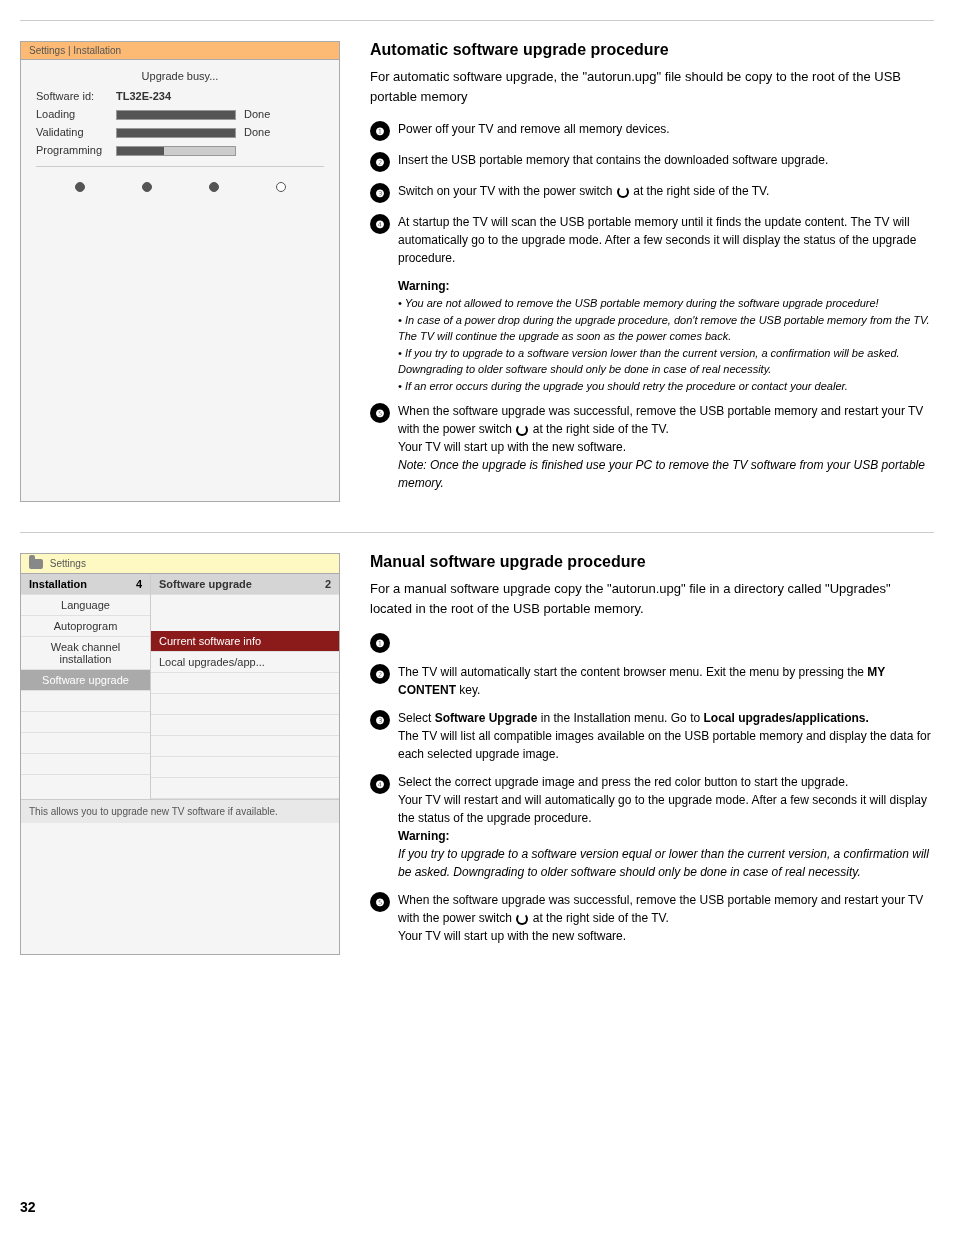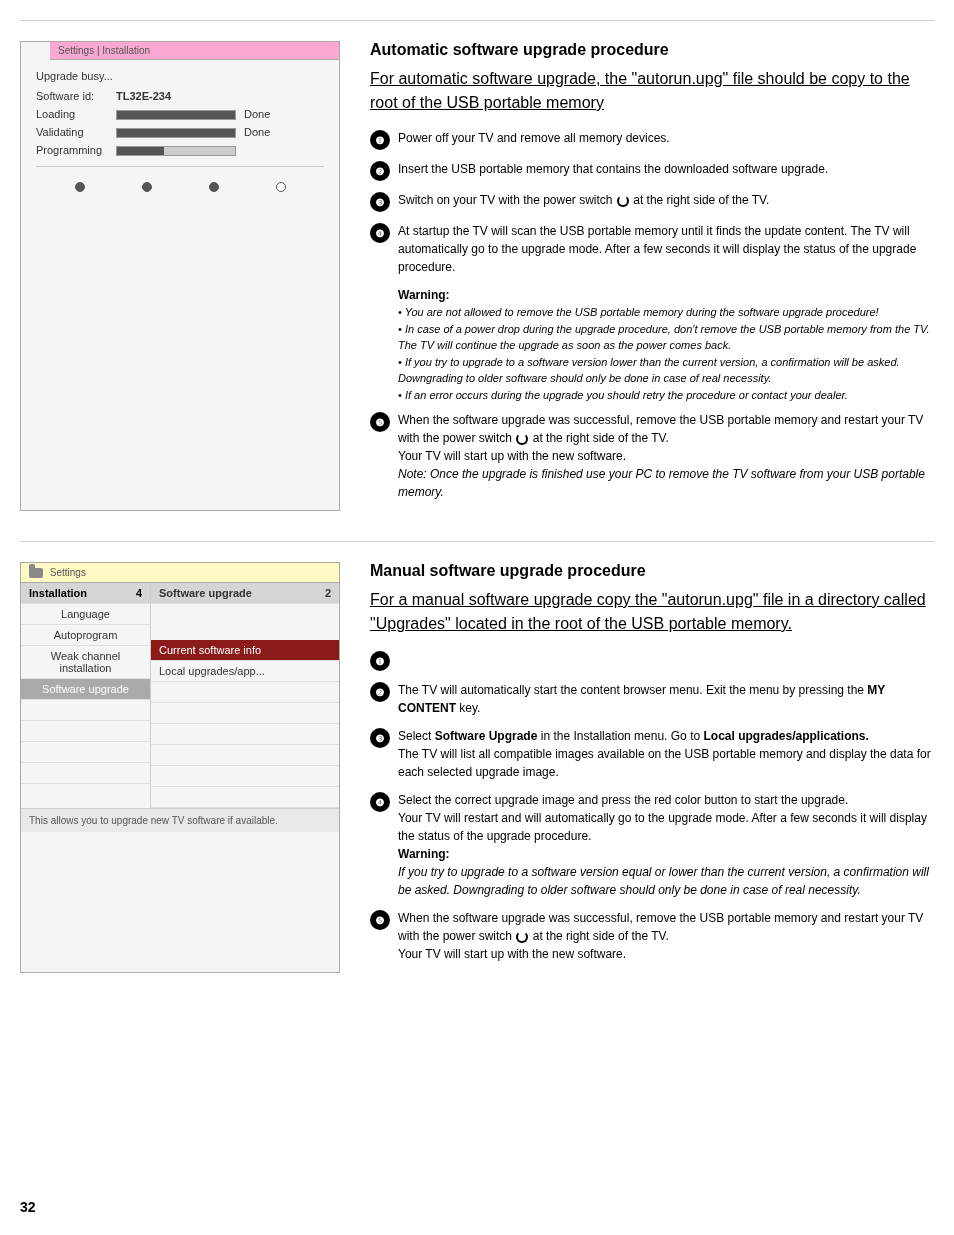--- a/index.html
+++ b/index.html
@@ -43,26 +43,25 @@
     
     .tv-screen {
       width: 320px;
       min-width: 320px;
       border: 1px solid #aaa;
       background: #f5f5f5;
       font-size: 11px;
     }
 
     .tv-screen .tv-top-bar {
-      background: #f9a8d4;
+      background: #fdba74;
       border-bottom: 1px solid #aaa;
       padding: 3px 8px;
       font-size: 10px;
       color: #555;
-      margin-left: 29px;
     }
 
     .tv-screen .tv-content {
       padding: 10px 15px;
     }
 
     .tv-upgrade-row {
       display: flex;
       align-items: flex-end;
       margin-bottom: 6px;
@@ -124,24 +123,23 @@
       flex: 1;
     }
 
     .section-title {
       font-size: 16px;
       font-weight: bold;
       margin-bottom: 8px;
     }
 
     .section-intro {
-      font-size: 16px;
+      font-size: 13px;
       margin-bottom: 14px;
       line-height: 1.5;
-      text-decoration: underline;
     }
 
     .step-list {
       list-style: none;
       padding: 0;
     }
 
     .step-item {
       display: flex;
       align-items: flex-start;
@@ -300,21 +298,21 @@
 <body>
 
 <div class="page">
   <hr class="top-rule">
 
   <div class="section">
 
     <div class="tv-screen">
       <div class="tv-top-bar">Settings | Installation</div>
       <div class="tv-content">
-        <div style="margin-bottom:8px; font-size:11px; color:#333;">Upgrade busy...</div>
+        <div style="margin-bottom:8px; font-size:11px; color:#333;text-align:center;">Upgrade busy...</div>
         <div class="tv-upgrade-row">
           <span class="tv-label">Software id:</span>
           <span class="tv-value">TL32E-234</span>
         </div>
         <div class="tv-upgrade-row">
           <span class="tv-label">Loading</span>
           <div class="tv-progress-bar-container">
             <div class="tv-progress-bar" style="width:100%"></div>
           </div>
           <span class="tv-done-label">Done</span>

